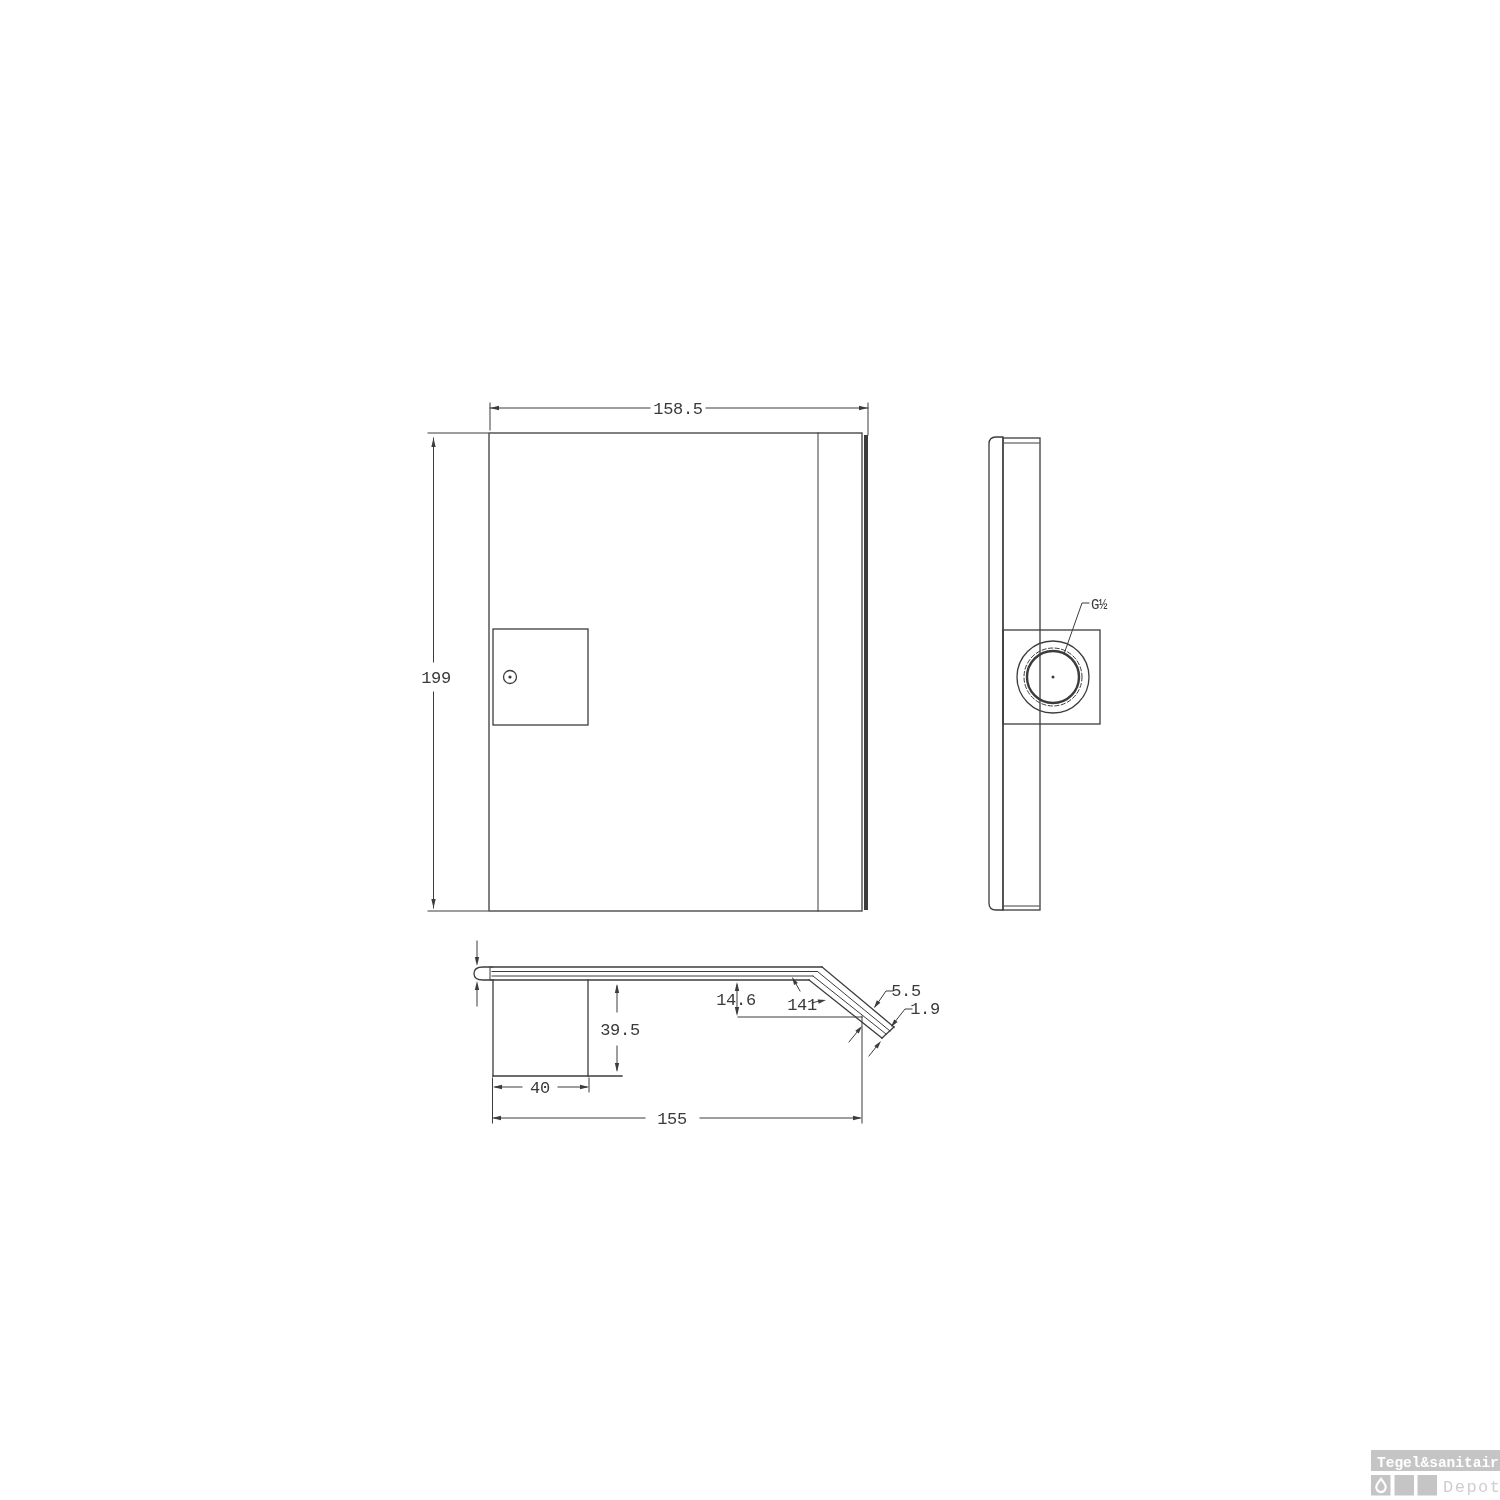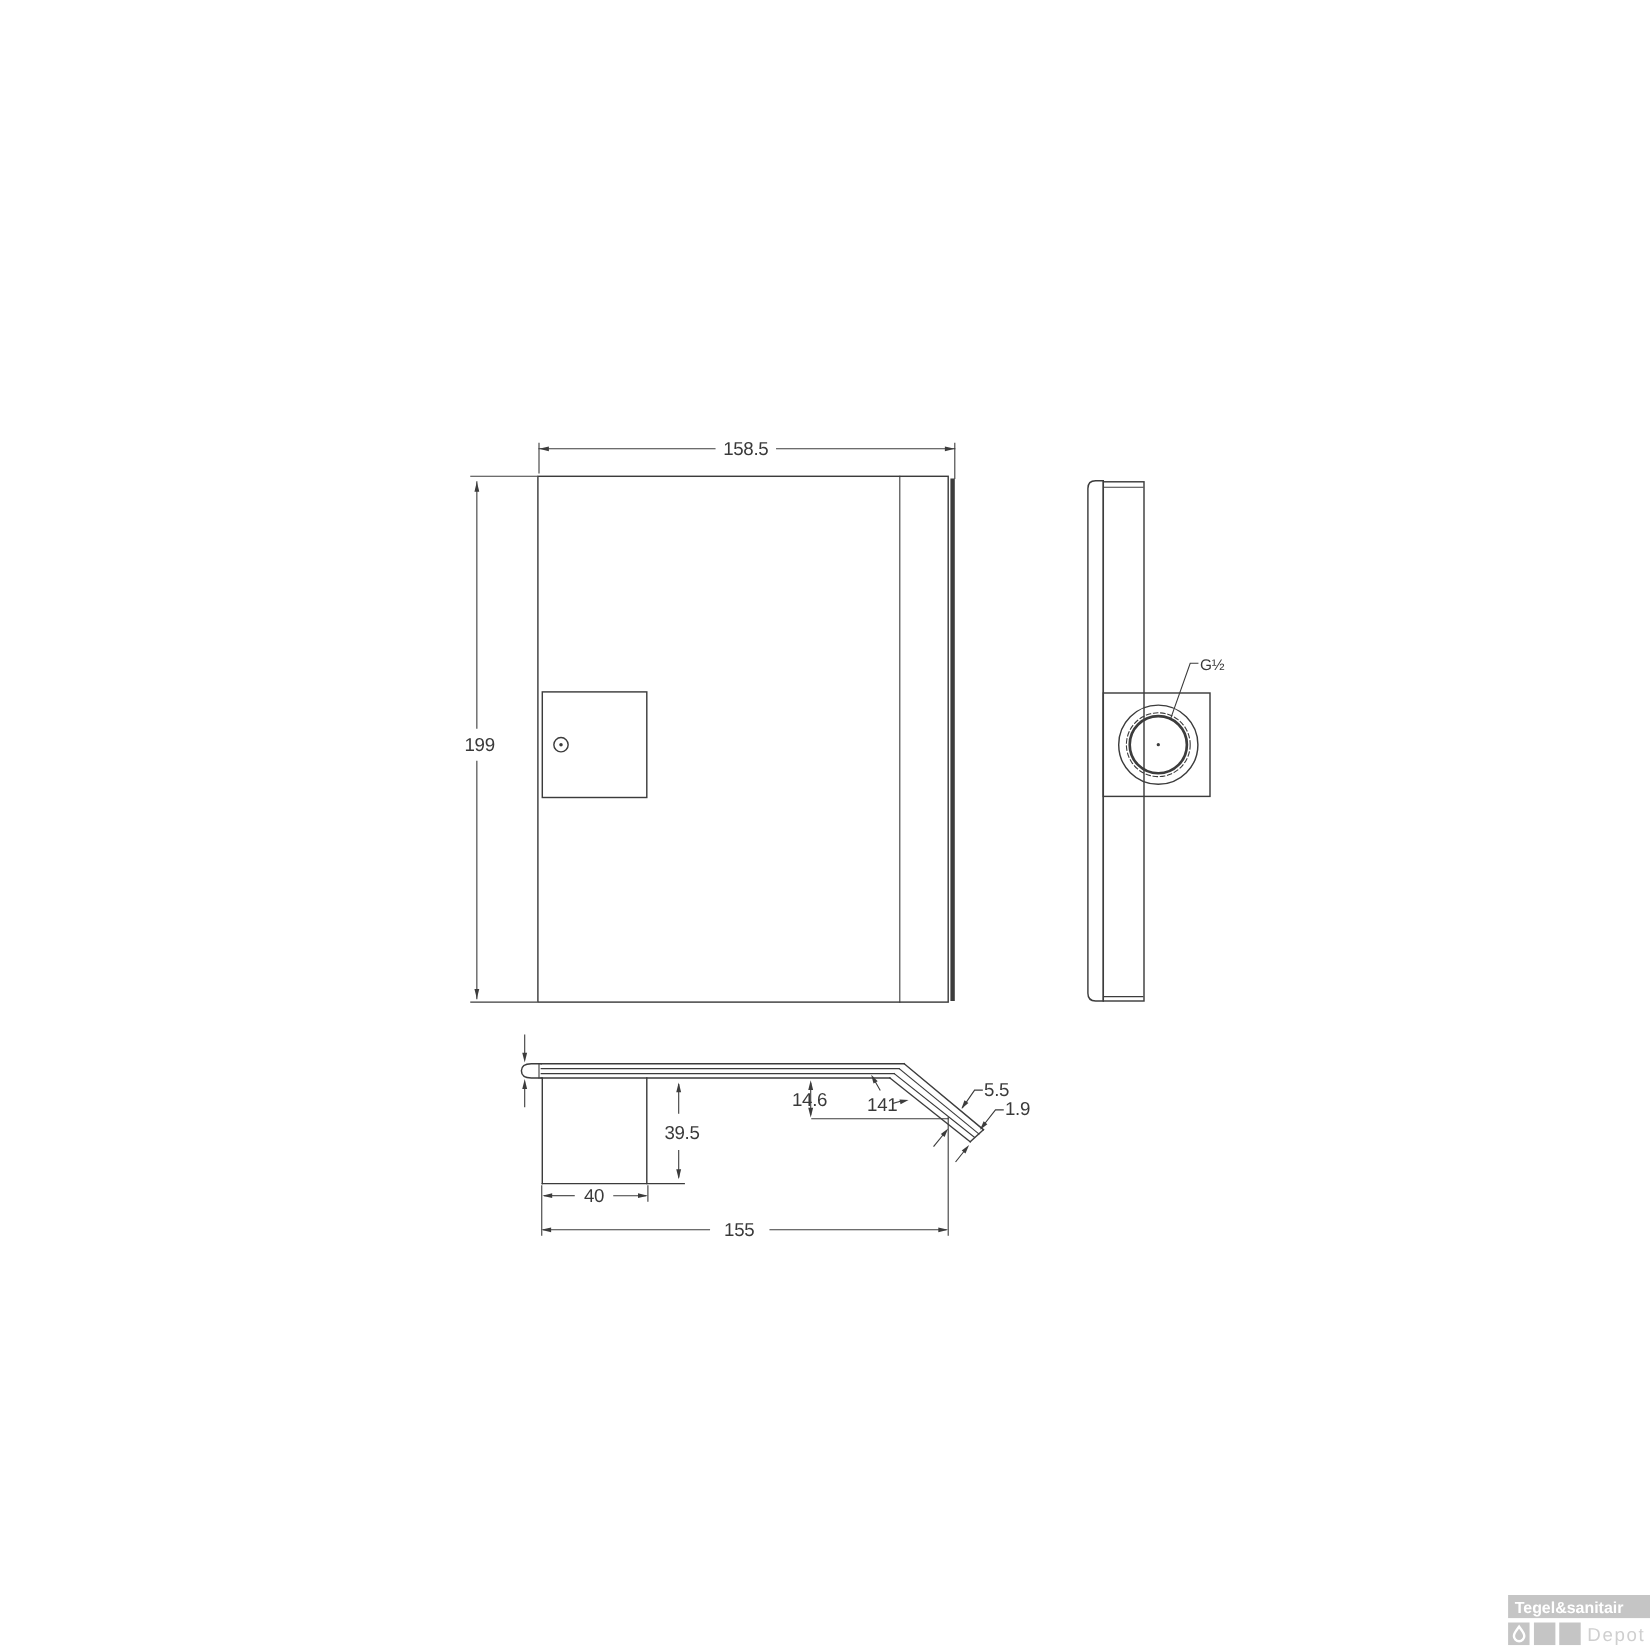--- a/index.html
+++ b/index.html
@@ -1,17 +1,17 @@
 <!DOCTYPE html>
 <html style="--line: #3c3c3c; --text: #3a3a3a;"><head>
 <meta charset="utf-8">
 <style>
   html,body{margin:0;padding:0;background:#fff;}
   .stage{position:relative;width:1500px;height:1500px;background:#ffffff;overflow:hidden;
-         font-family:Liberation Sans, sans-serif;}
+         font-family:Liberation Mono, monospace;}
   svg{display:block;}
   .g   {stroke:var(--line,#3c3c3c);fill:none;stroke-width:1.3;stroke-linecap:square;}
   .thin{stroke-width:1;}
   .thick{stroke-width:4;}
   .dim {stroke:var(--line,#3c3c3c);fill:none;stroke-width:1;stroke-linecap:square;}
   .arr {fill:var(--line,#3c3c3c);stroke:none;}
   .dot {fill:var(--line,#3c3c3c);stroke:none;}
   .dash{stroke-dasharray:4 2.6;stroke-width:1;}
   .bold-ring{stroke-width:2.4;}
   text.dim-text{fill:var(--text,#3a3a3a);font-size:17px;letter-spacing:-0.3px;stroke:none;}

